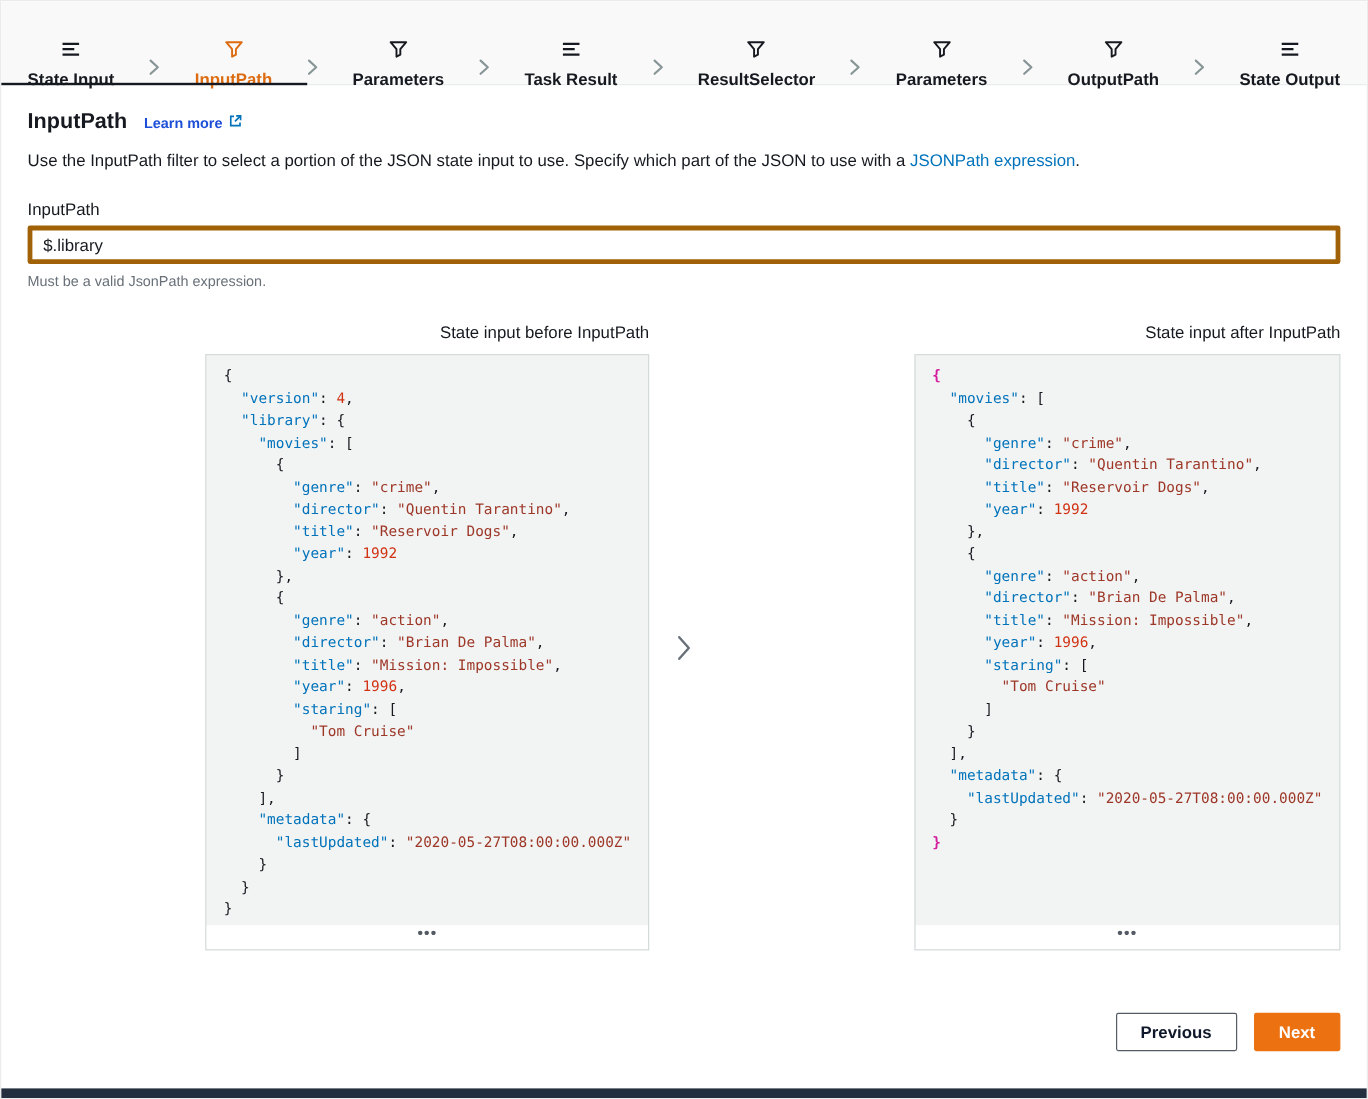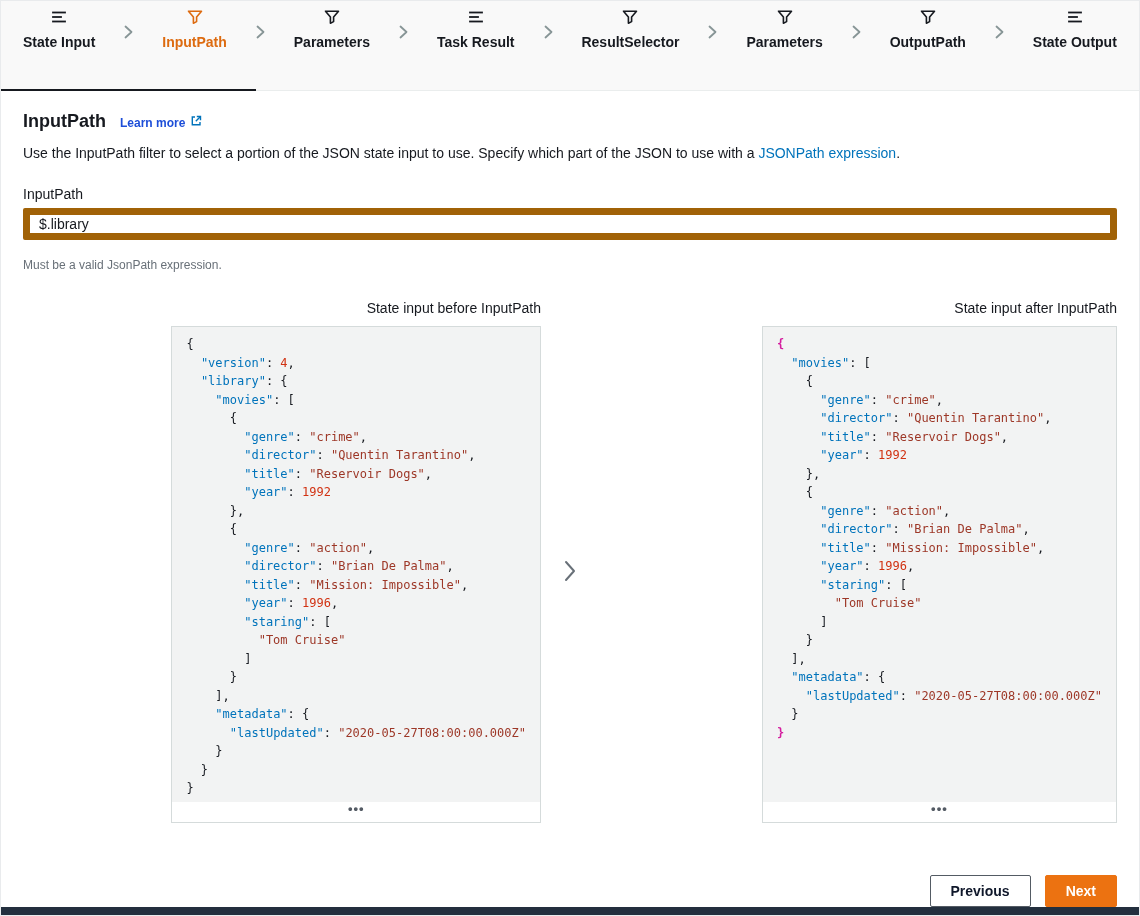--- a/index.html
+++ b/index.html
@@ -1,43 +1,43 @@
 <!DOCTYPE html>
 <html><head>
 <meta charset="utf-8">
 <style>
   * { margin:0; padding:0; box-sizing:border-box; }
   html,body { background:#ffffff; font-family:"Liberation Sans", sans-serif; color:#16191f; }
   .page { width:1140px; height:916px; display:flex; flex-direction:column; background:#fff;
           border:1px solid #e9ebed; overflow:hidden; position:relative; }
 
   
-  .stepper { background:#f9f9f9; height:90px; padding:8px 22px 0; position:relative;
+  .stepper { background:#f9f9f9; height:70px; padding:32px 22px 0; position:relative;
              border-bottom:1px solid #eaeded; flex:0 0 auto; }
   .steps-row { display:flex; justify-content:space-between; align-items:flex-start; }
   .step { display:flex; flex-direction:column; align-items:center; gap:9px; cursor:pointer; color:#16191f; }
   .step .step-icon { height:16px; display:block; }
   .step .step-icon svg { display:block; }
   .step .step-label { font-size:14px; font-weight:bold; white-space:nowrap; }
   .step.active { color:#dd6b10; }
   .step-chev { margin-top:16px; display:block; }
   .progress-indicator { position:absolute; left:0; bottom:-1px; width:255px; height:2px; background:#16191f; }
 
   
   .main { flex:1 1 auto; padding:20px 22px 0; overflow:hidden; }
   .title-row { display:flex; align-items:baseline; gap:14px; }
   .page-title { font-size:18px; font-weight:bold; }
   .learn-more { display:inline-flex; align-items:flex-end; gap:5px; color:#1d4ed8; font-size:12px;
                 font-weight:bold; text-decoration:none; cursor:pointer; }
   .desc { margin-top:11px; font-size:14px; line-height:20px; }
   .desc .inline-link { color:#0073bb; text-decoration:none; cursor:pointer;text-align:right; }
   .field-label { margin-top:23px; font-size:14px; }
-  .text-input { margin-top:6px; width:100%; height:32px; border:7px solid #a16207; border-radius:2px;
+  .text-input { margin-top:6px; width:100%; height:32px; border:4px solid #a16207; border-radius:2px;
                 padding:0 9px; font-size:14px; color:#16191f; font-family:inherit; background:#fff; }
-  .helper { margin-top:18px; font-size:12px; color:#687078; }
+  .helper { margin-top:7px; font-size:12px; color:#687078; }
 
   
   .panels-row { display:flex; margin-top:28px; align-items:stretch; }
   .panel-col { width:518px; display:flex; flex-direction:column;align-items:flex-end; }
   .panel-title { font-size:14px; margin-bottom:10px; }
   .code-panel { flex:1; background:#f2f3f3; border:1px solid #d5dbdb; display:flex;
                 flex-direction:column; overflow:hidden; }
   .code { flex:1; padding:8px 14px 4px; font-family:"DejaVu Sans Mono", monospace;
           font-size:12px; line-height:18.5px; white-space:pre; color:#16191f; }
   .code-line { white-space:pre; }

